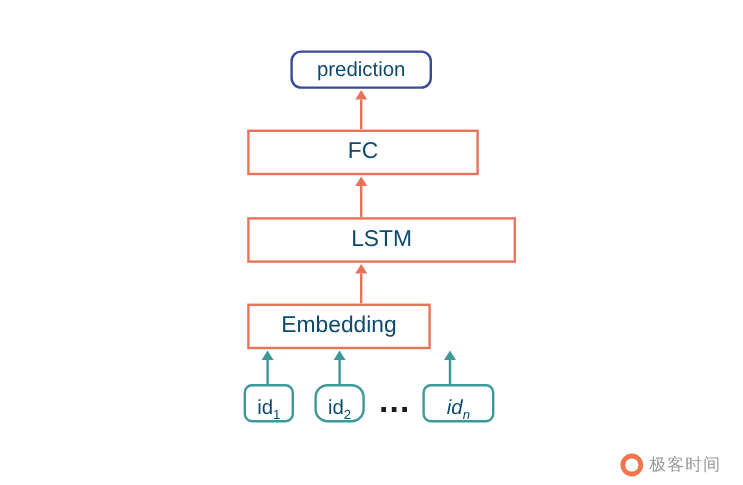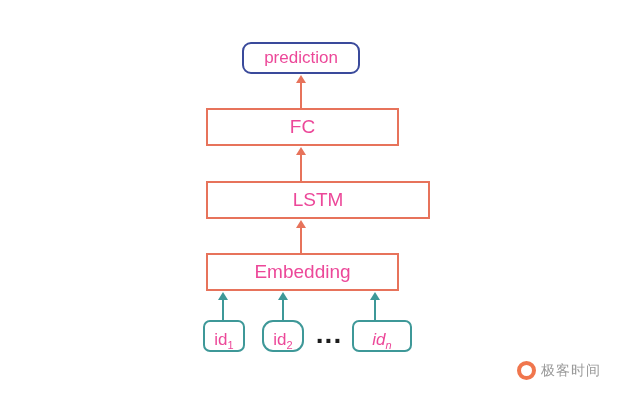--- a/index.html
+++ b/index.html
@@ -13,36 +13,36 @@
     margin: 0 auto;
   }
 
   
   .box {
     position: absolute;
     display: flex;
     align-items: center;
     justify-content: center;
     background: #ffffff;
-    color: #ec4899;
+    color: #0c4a6e;
     box-sizing: border-box;
   }
   .box-orange {
     border: 2.5px solid #E7735B;
     font-size: 19px;
   }
   .box-prediction {
     border: 2.5px solid #3A4A9B;
     border-radius: 9px;
     font-size: 17px;
     left: 242px; top: 42px; width: 118px; height: 32px;
   }
   .box-fc        { left: 206px; top: 108px; width: 193px; height: 38px; }
   .box-lstm      { left: 206px; top: 181px; width: 224px; height: 38px; }
-  .box-embedding { left: 206px; top: 253px; width: 193px; height: 38px; }
+  .box-embedding { left: 206px; top: 253px; width: 153px; height: 38px; }
 
   .box-id {
     border: 2.5px solid #3E9898;
     border-radius: 7px;
     font-size: 17px;
     height: 32px;
     top: 320px;
     align-items: flex-end;
   }
   .box-id sub { font-size: 11px; line-height: 0; }
@@ -82,21 +82,21 @@
   .arrow-fc-pred  { left: 295px; top: 75px;  height: 33px; }
   .arrow-lstm-fc  { left: 295px; top: 147px; height: 34px; }
   .arrow-emb-lstm { left: 295px; top: 220px; height: 33px; }
   .arrow-id1 { left: 217px; top: 292px; height: 28px; }
   .arrow-id2 { left: 277px; top: 292px; height: 28px; }
   .arrow-idn { left: 369px; top: 292px; height: 28px; }
 
   
   .watermark {
     position: absolute;
-    right: 18px; bottom: 24px;
+    right: 18px; bottom: 7px;
     display: flex;
     align-items: center;
     gap: 5px;
   }
   .logo-ring {
     width: 11px; height: 11px;
     border: 4px solid #F0764D;
     border-radius: 50%;
     box-sizing: content-box;
   }

